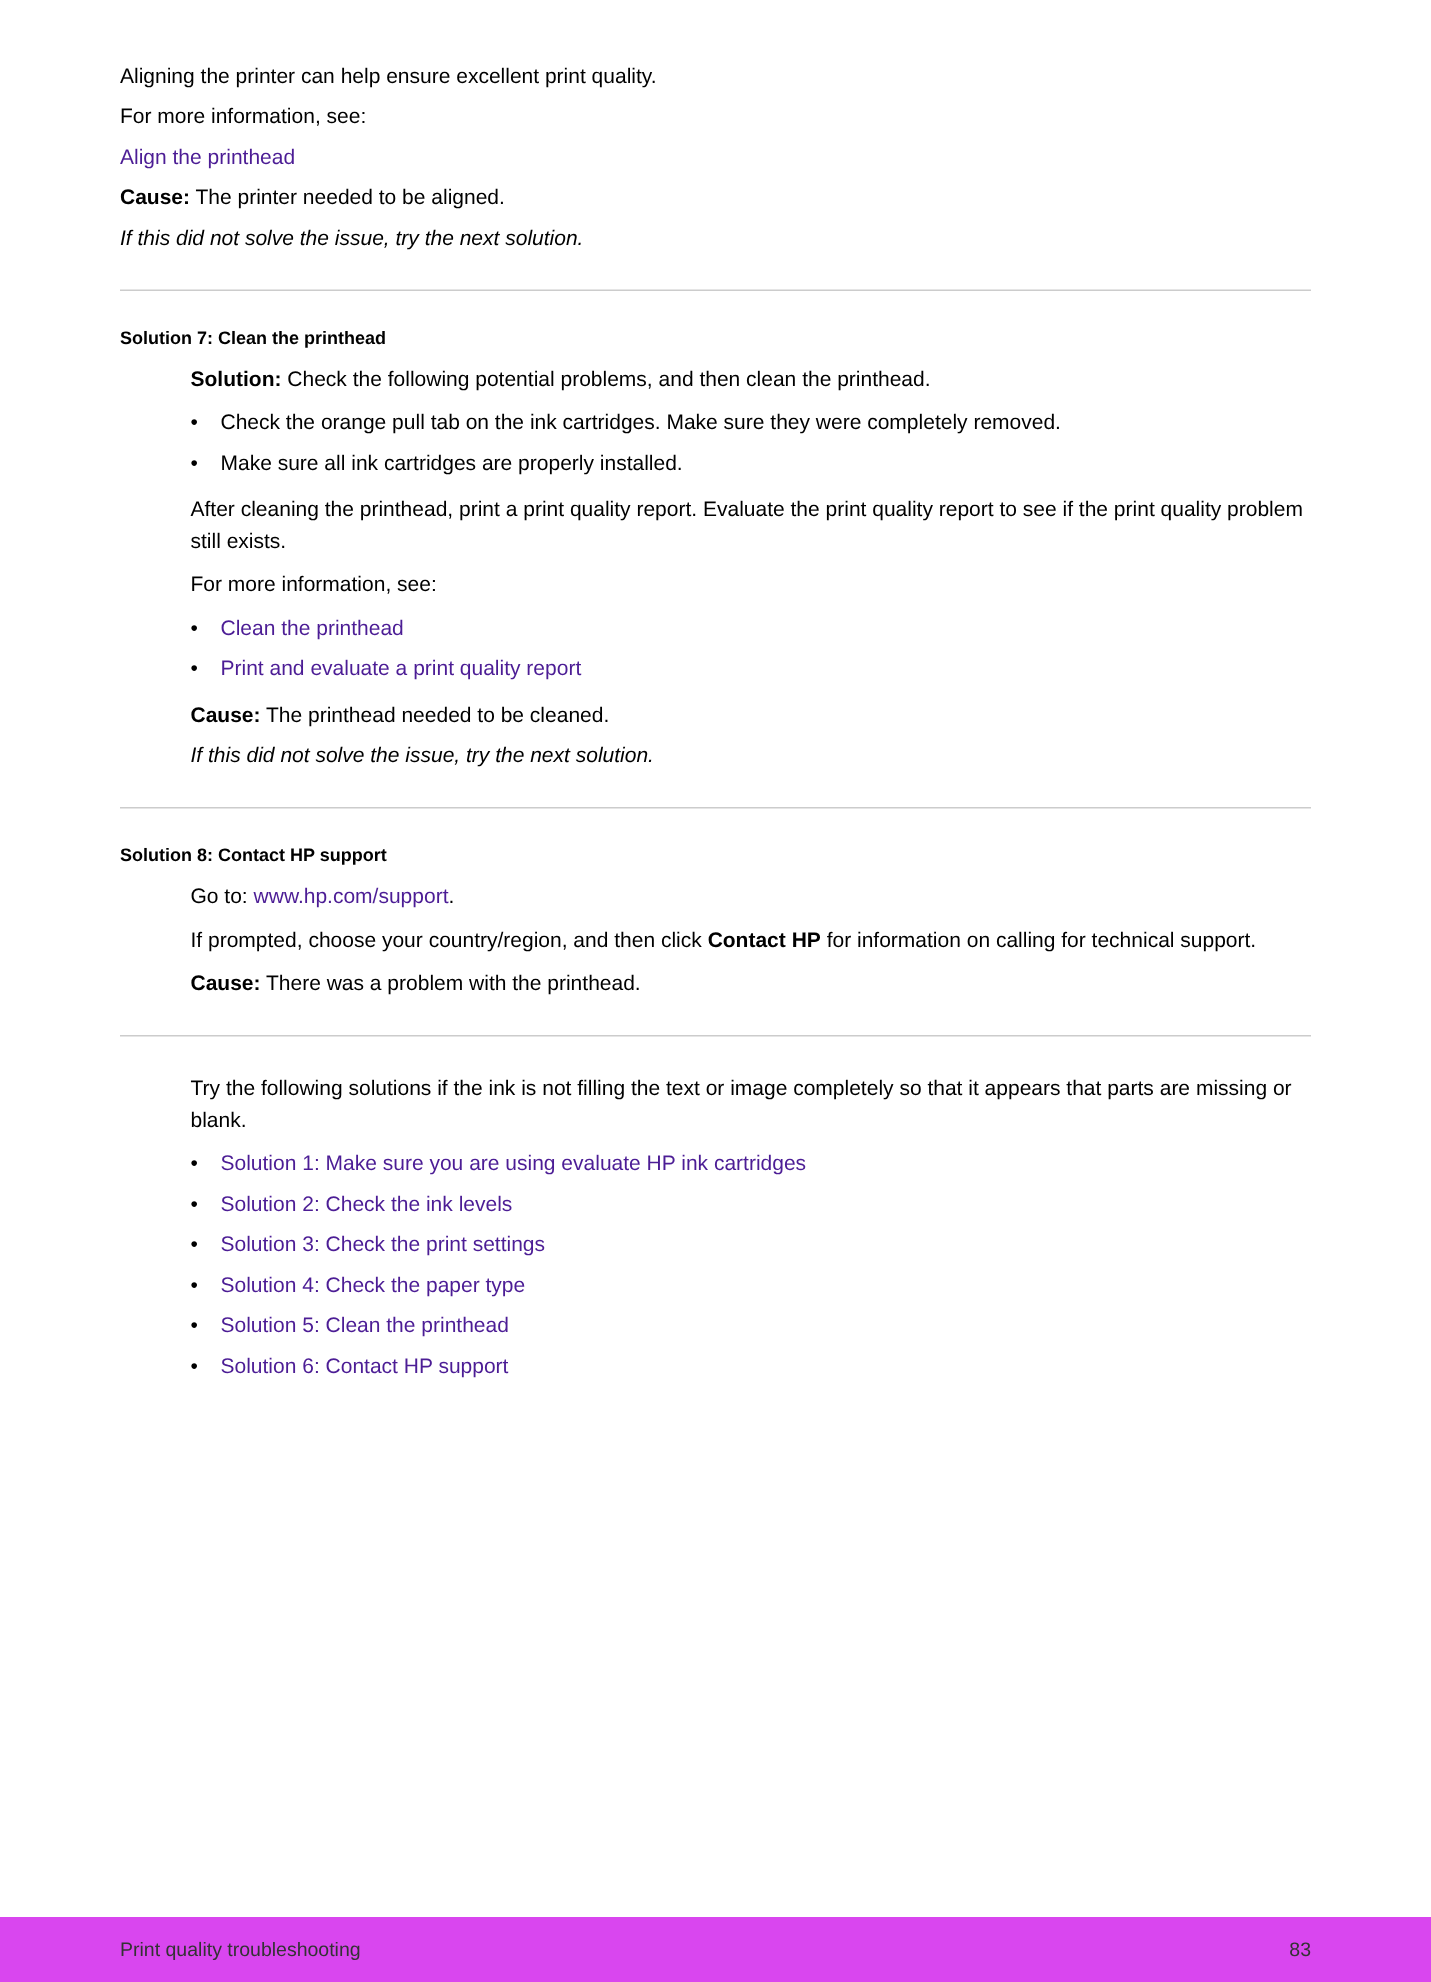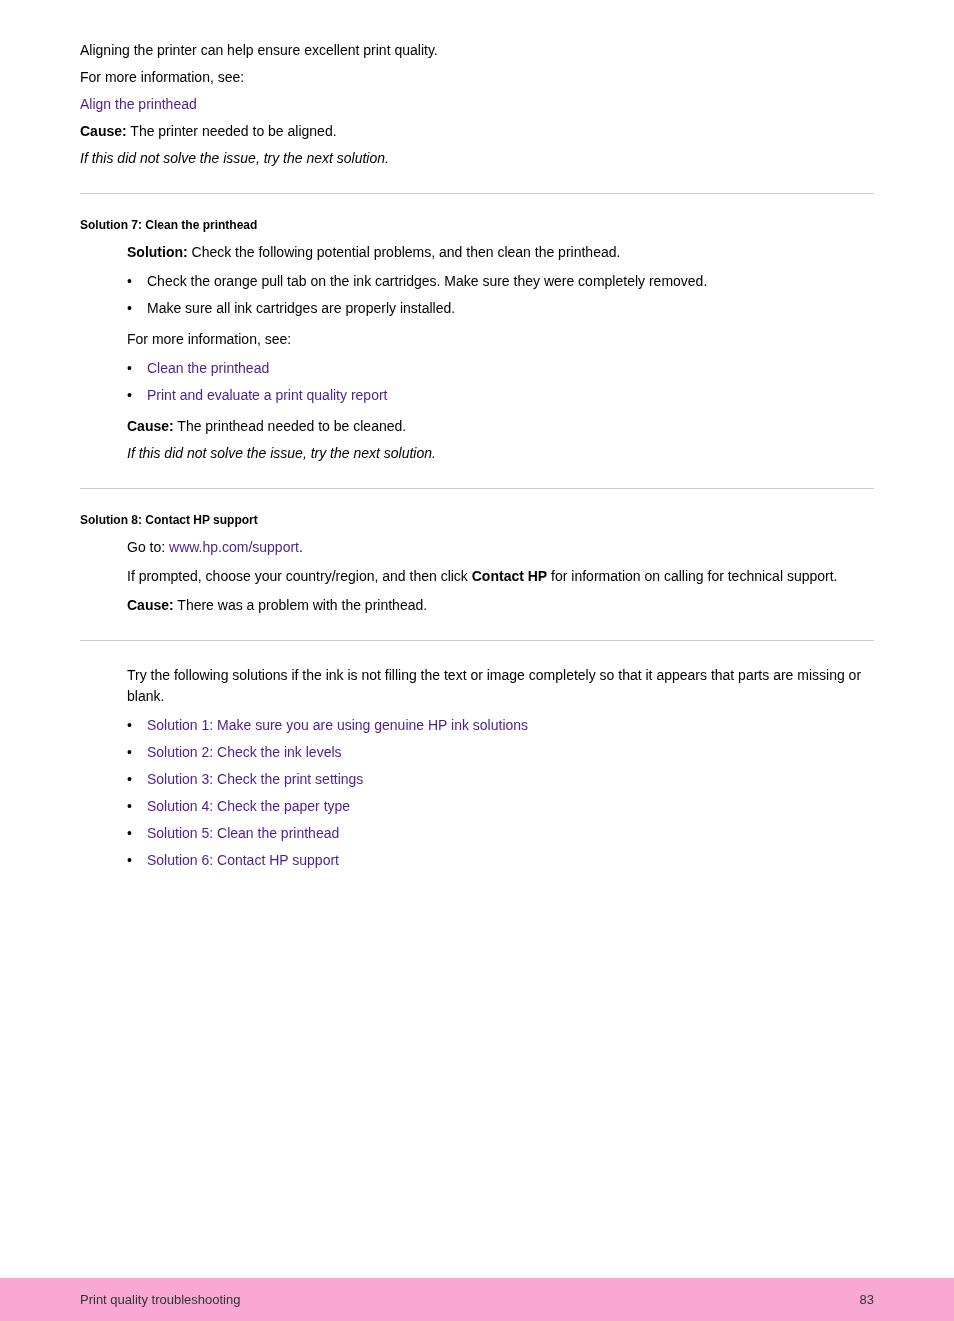--- a/index.html
+++ b/index.html
@@ -108,21 +108,21 @@
 
     .footer-bar {
       display: flex;
       justify-content: space-between;
       align-items: center;
       position: fixed;
       bottom: 0;
       left: 0;
       right: 0;
       padding: 14px 80px;
-      background: #f9a8d4;
+      background: #d946ef;
     }
 
     .footer-right {
       font-size: 13px;
       color: #333;
     }
 
     .footer-page {
       font-size: 13px;
       color: #333;
@@ -152,20 +152,21 @@
       <span class="bold-label bold">Solution:</span><span>  Check the following potential problems, and then clean the printhead.</span>
     </p>
     <ul class="bullet-list">
       <li>
         <span>Check the orange pull tab on the ink cartridges. Make sure they were completely removed.</span>
       </li>
       <li>
         <span>Make sure all ink cartridges are properly installed.</span>
       </li>
     </ul>
+    <p class="paragraph">After cleaning the printhead, print a print quality report. Evaluate the print quality report to see if the print quality problem still exists.</p>
     <p class="paragraph">For more information, see:</p>
     <ul class="bullet-list">
       <li>
         <a class="link">Clean the printhead</a>
       </li>
       <li>
         <a class="link">Print and evaluate a print quality report</a>
       </li>
     </ul>
     <p class="cause-line">
@@ -192,21 +193,21 @@
   </div>
 </div>
 
 <hr class="section-divider">
 
 <div class="solution-block">
   <div class="solution-body">
     <p class="paragraph">Try the following solutions if the ink is not filling the text or image completely so that it appears that parts are missing or blank.</p>
     <ul class="bullet-list">
       <li>
-        <a class="link">Solution 1: Make sure you are using genuine HP ink solutions</a>
+        <a class="link">Solution 1: Make sure you are using evaluate HP ink cartridges</a>
       </li>
       <li>
         <a class="link">Solution 2: Check the ink levels</a>
       </li>
       <li>
         <a class="link">Solution 3: Check the print settings</a>
       </li>
       <li>
         <a class="link">Solution 4: Check the paper type</a>
       </li>

